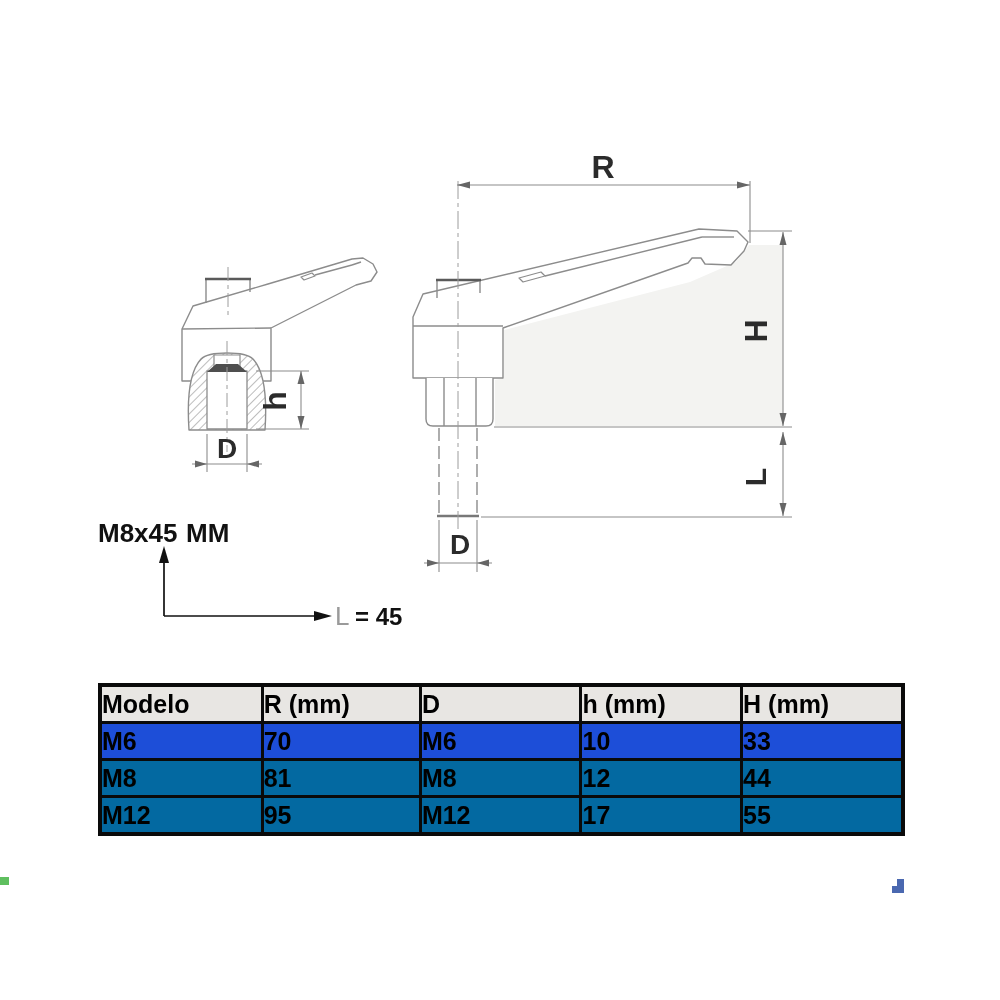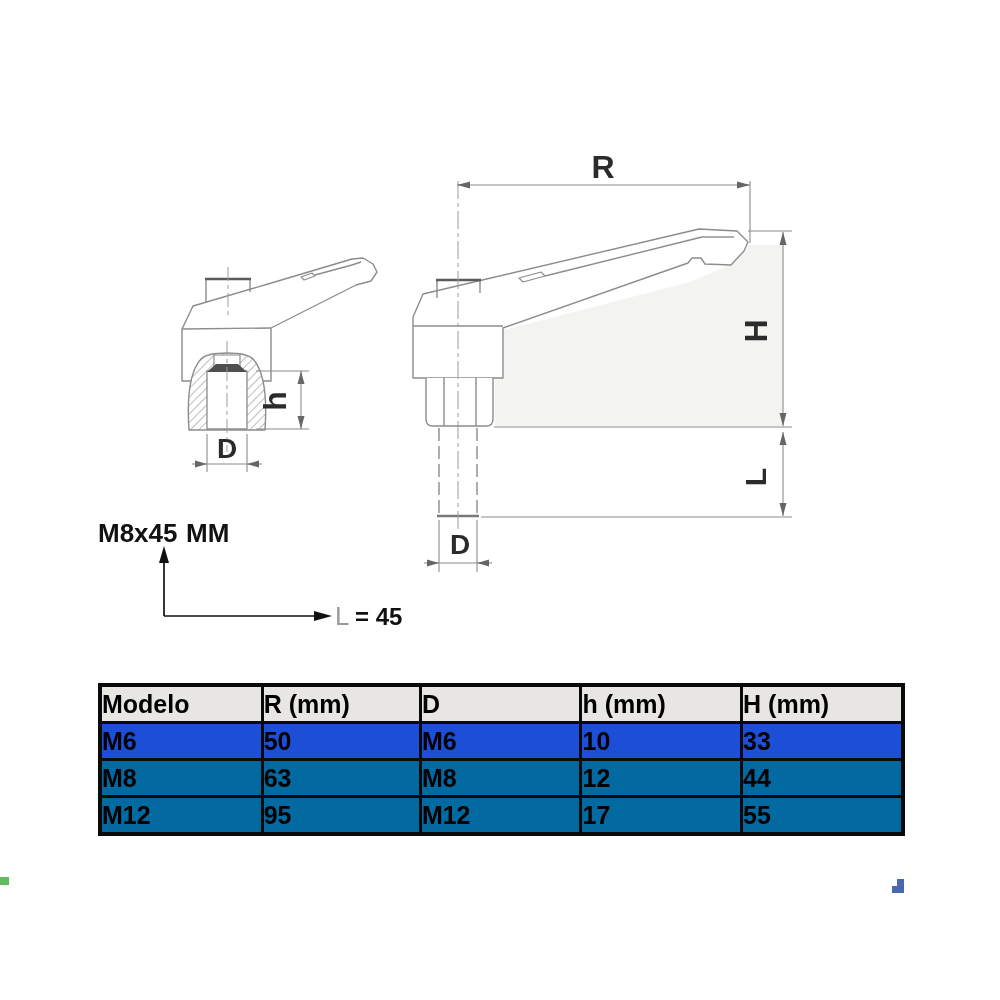--- a/index.html
+++ b/index.html
@@ -33,28 +33,28 @@
     <tbody>
       <tr class="hdr">
         <td>Modelo</td>
         <td>R (mm)</td>
         <td>D</td>
         <td>h (mm)</td>
         <td>H (mm)</td>
       </tr>
       <tr class="dark">
         <td>M6</td>
-        <td>50</td>
+        <td>70</td>
         <td>M6</td>
         <td>10</td>
         <td>33</td>
       </tr>
       <tr class="light">
         <td>M8</td>
-        <td>63</td>
+        <td>81</td>
         <td>M8</td>
         <td>12</td>
         <td>44</td>
       </tr>
       <tr class="light">
         <td>M12</td>
         <td>95</td>
         <td>M12</td>
         <td>17</td>
         <td>55</td>

